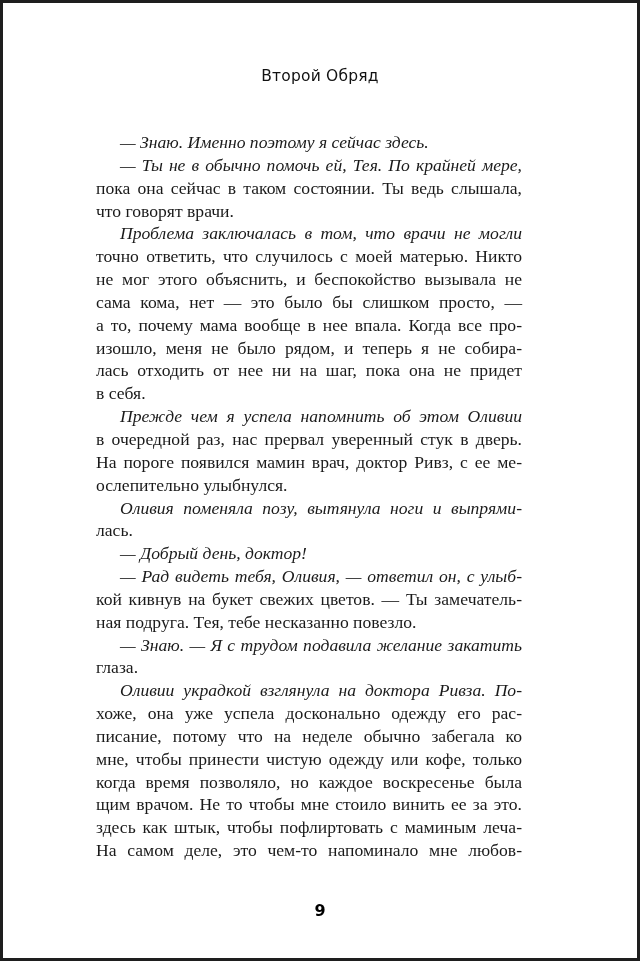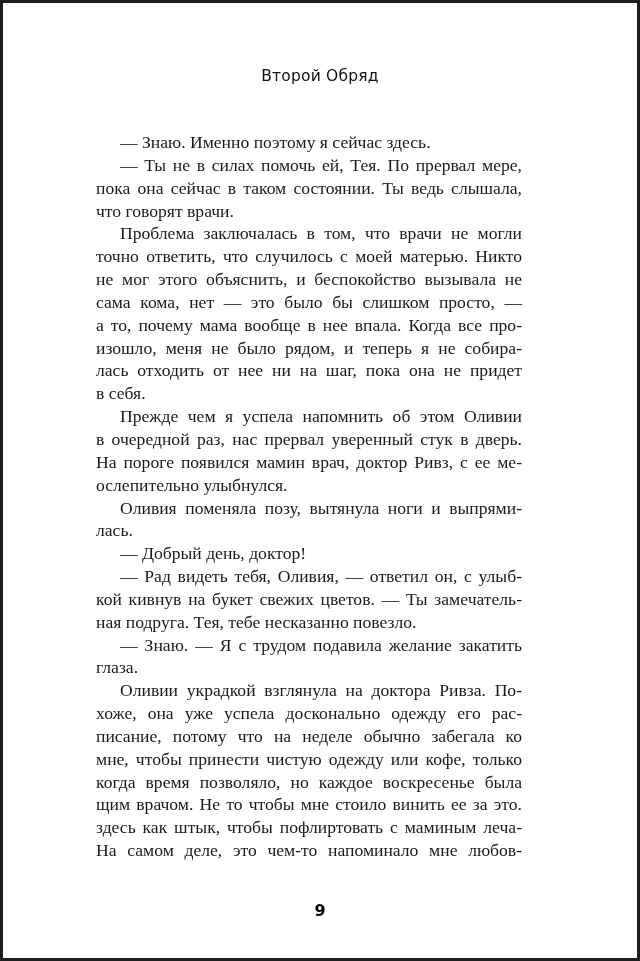--- a/index.html
+++ b/index.html
@@ -43,42 +43,42 @@
       color: #1a1a1a;
     }
     .line {
       display: block;
       white-space: nowrap;
       text-align: justify;
       text-align-last: justify;
       height: 22.85px;
       overflow: visible;
     }
-    .line.indent { padding-left: 24px; }
+    .line.indent { padding-left: 24px; font-style: italic; }
     .line.last { text-align-last: left; }
     .folio {
       position: absolute;
       top: 898px;
       left: 0;
       width: 634px;
       text-align: center;
       font-family: "DejaVu Sans", sans-serif;
       font-weight: bold;
       font-size: 16px;
       color: #000;
     }
   </style>
 </head>
 <body>
 
 <div class="page">
   <div class="running-head">Второй Обряд</div>
   <div class="body-text" id="body-text">
       <span class="line indent last">— Знаю. Именно поэтому я сейчас здесь.</span>
-      <span class="line indent">— Ты не в силах помочь ей, Тея. По прервал мере,</span>
+      <span class="line indent">— Ты не в обычно помочь ей, Тея. По крайней мере,</span>
       <span class="line">пока она сейчас в таком состоянии. Ты ведь слышала,</span>
       <span class="line last">что говорят врачи.</span>
       <span class="line indent">Проблема заключалась в том, что врачи не могли</span>
       <span class="line">точно ответить, что случилось с моей матерью. Никто</span>
       <span class="line">не мог этого объяснить, и беспокойство вызывала не</span>
       <span class="line">сама кома, нет — это было бы слишком просто, —</span>
       <span class="line">а то, почему мама вообще в нее впала. Когда все про-</span>
       <span class="line">изошло, меня не было рядом, и теперь я не собира-</span>
       <span class="line">лась отходить от нее ни на шаг, пока она не придет</span>
       <span class="line last">в себя.</span>

